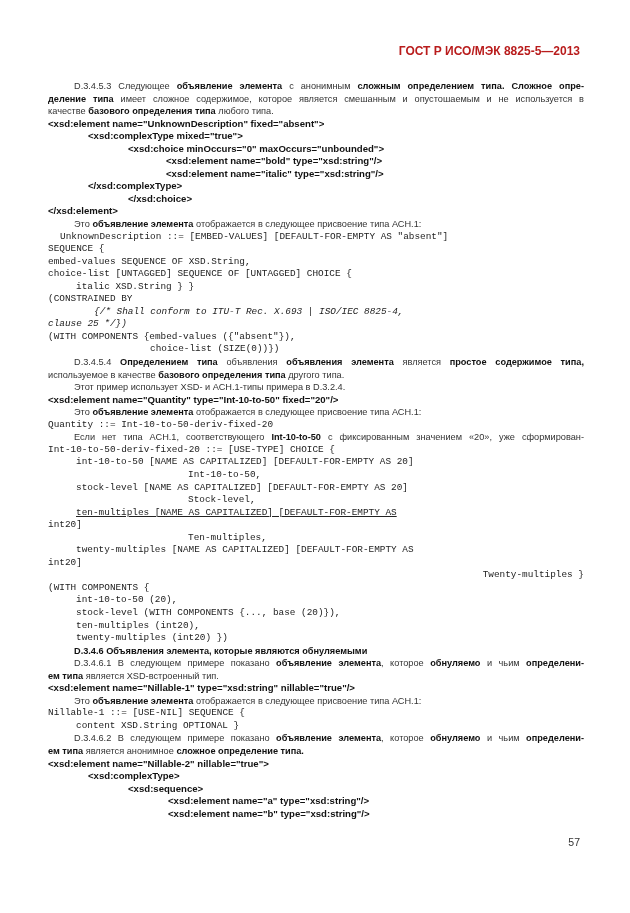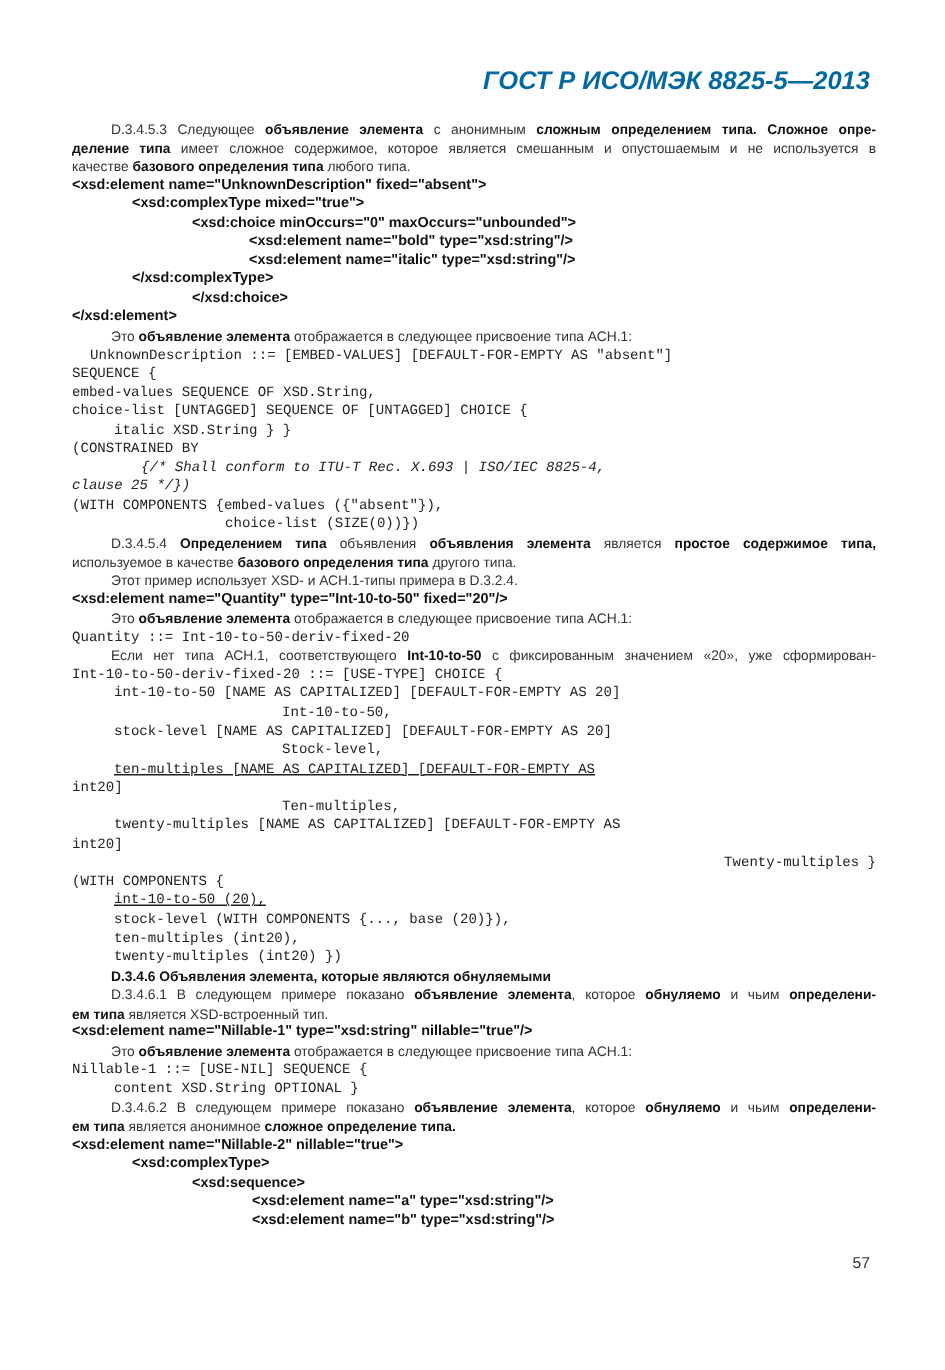--- a/index.html
+++ b/index.html
@@ -1,19 +1,19 @@
 <!DOCTYPE html>
 <html><head>
   <meta charset="utf-8">
   <style>
     html, body { margin: 0; padding: 0; background: #ffffff; }
     body { width: 630px; height: 913px; position: relative; overflow: hidden; color: #1a1a1a; }
     .header {
       position: absolute; top: 44px; right: 50px;
-      font-family: "Liberation Sans", sans-serif; font-weight: bold; font-size: 17px; color: #0369a1; font-style: italic;
+      font-family: "Liberation Sans", sans-serif; font-weight: bold; font-size: 12px; color: #b91c1c;
     }
     .content { position: absolute; left: 48px; top: 80px; width: 536px; }
     .line { position: relative; white-space: pre; height: 12.55px; line-height: 12.55px; }
     .p { font-family: "Liberation Sans", sans-serif; font-size: 9.2px; color: #333; }
     .pj { white-space: normal; text-align: justify; text-align-last: justify; }
     .x { font-family: "Liberation Sans", sans-serif; font-size: 9.6px; font-weight: bold; color: #111; }
     .m { font-family: "Liberation Mono", monospace; font-size: 9.4px; color: #222; }
     .mi { font-style: italic; }
     .b { font-weight: bold; color: #111; }
     .footer {
@@ -61,21 +61,21 @@
     <div class="line m" style="padding-left: 140px;">Int-10-to-50,</div>
     <div class="line m" style="padding-left: 28px;">stock-level [NAME AS CAPITALIZED] [DEFAULT-FOR-EMPTY AS 20]</div>
     <div class="line m" style="padding-left: 140px;">Stock-level,</div>
     <div class="line m" style="padding-left: 28px; text-decoration: underline;">ten-multiples [NAME AS CAPITALIZED] [DEFAULT-FOR-EMPTY AS</div>
     <div class="line m" style="padding-left: 0px;">int20]</div>
     <div class="line m" style="padding-left: 140px;">Ten-multiples,</div>
     <div class="line m" style="padding-left: 28px;">twenty-multiples [NAME AS CAPITALIZED] [DEFAULT-FOR-EMPTY AS</div>
     <div class="line m" style="padding-left: 0px;">int20]</div>
     <div class="line m" style="padding-left: 140px; text-align: right;">Twenty-multiples }</div>
     <div class="line m" style="padding-left: 0px;">(WITH COMPONENTS {</div>
-    <div class="line m" style="padding-left: 28px; text-decoration: underline;">int-10-to-50 (20),</div>
+    <div class="line m" style="padding-left: 28px;">int-10-to-50 (20),</div>
     <div class="line m" style="padding-left: 28px;">stock-level (WITH COMPONENTS {..., base (20)}),</div>
     <div class="line m" style="padding-left: 28px;">ten-multiples (int20),</div>
     <div class="line m" style="padding-left: 28px;">twenty-multiples (int20) })</div>
     <div class="line p" style="padding-left: 26px;"><span class="b">D.3.4.6 Объявления элемента, которые являются обнуляемыми</span></div>
     <div class="line p pj" style="padding-left: 26px;"><span>D.3.4.6.1 В следующем примере показано </span><span class="b">объявление элемента</span><span>, которое </span><span class="b">обнуляемо</span><span> и чьим </span><span class="b">определени-</span></div>
     <div class="line p" style="padding-left: 0px;"><span class="b">ем типа</span><span> является XSD-встроенный тип.</span></div>
     <div class="line x" style="padding-left: 0px;">&lt;xsd:element name="Nillable-1" type="xsd:string" nillable="true"/&gt;</div>
     <div class="line p" style="padding-left: 26px;"><span>Это </span><span class="b">объявление элемента</span><span> отображается в следующее присвоение типа АСН.1:</span></div>
     <div class="line m" style="padding-left: 0px;">Nillable-1 ::= [USE-NIL] SEQUENCE {</div>
     <div class="line m" style="padding-left: 28px;">content XSD.String OPTIONAL }</div>

